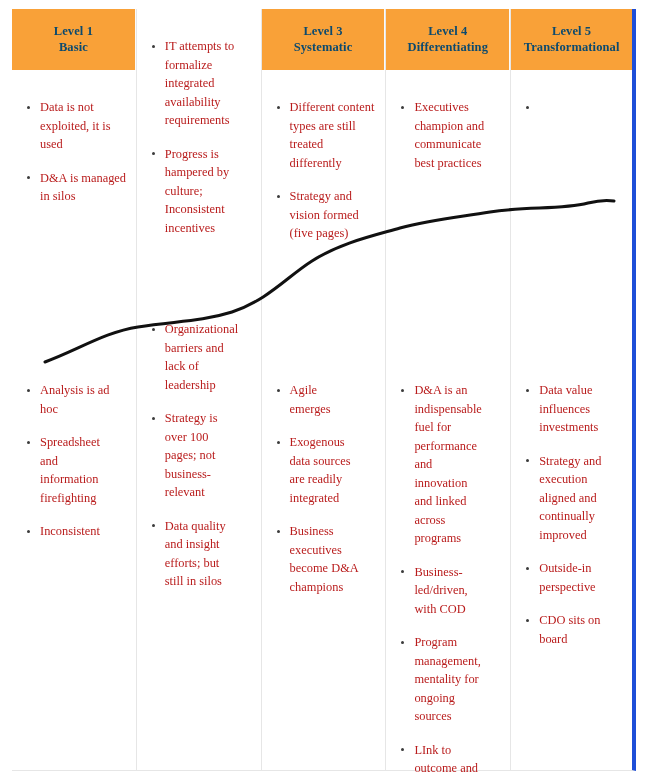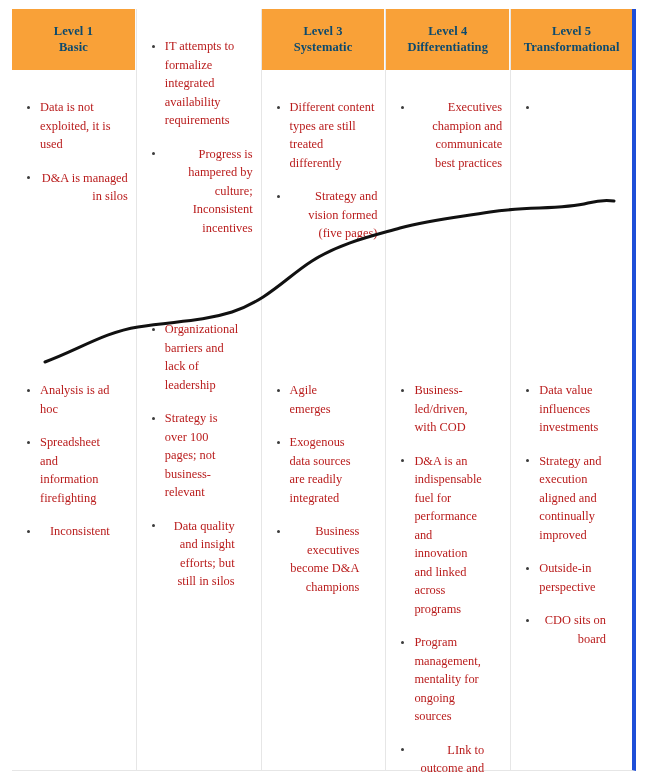--- a/index.html
+++ b/index.html
@@ -68,21 +68,21 @@
     padding: 0;
     font-size: 12.4px;
     line-height: 18.5px;
     color: #b91c1c;
   }
   .bullets li {
     position: relative;
     padding-left: 16px;
     margin-bottom: 15px;
   }
-  .bullets li:last-child { margin-bottom: 0; text-align: right; }
+  .bullets li:last-child { margin-bottom: 0; }
   .bullets li .dot {
     position: absolute;
     left: 3px;
     top: 7.5px;
     width: 3px;
     height: 3px;
     border-radius: 50%;
     background: #3b3b3b;
   }
 
@@ -167,22 +167,22 @@
     <div class="col">
       <div class="col-header">
         <div>Level 4</div>
         <div>Differentiating</div>
       </div>
       <div class="col-body">
         <ul class="bullets top-block">
           <li><span class="dot"></span><span>Executives champion and communicate best practices</span></li>
         </ul>
         <ul class="bullets bottom-block">
+          <li><span class="dot"></span><span>D&amp;A is an indispensable fuel for performance and innovation and linked across programs</span></li>
           <li><span class="dot"></span><span>Business-led/driven, with COD</span></li>
-          <li><span class="dot"></span><span>D&amp;A is an indispensable fuel for performance and innovation and linked across programs</span></li>
           <li><span class="dot"></span><span>Program management, mentality for ongoing sources</span></li>
           <li><span class="dot"></span><span>LInk to outcome and data used for RCI</span></li>
         </ul>
       </div>
     </div>
 
     <div class="col">
       <div class="col-header">
         <div>Level 5</div>
         <div>Transformational</div>

